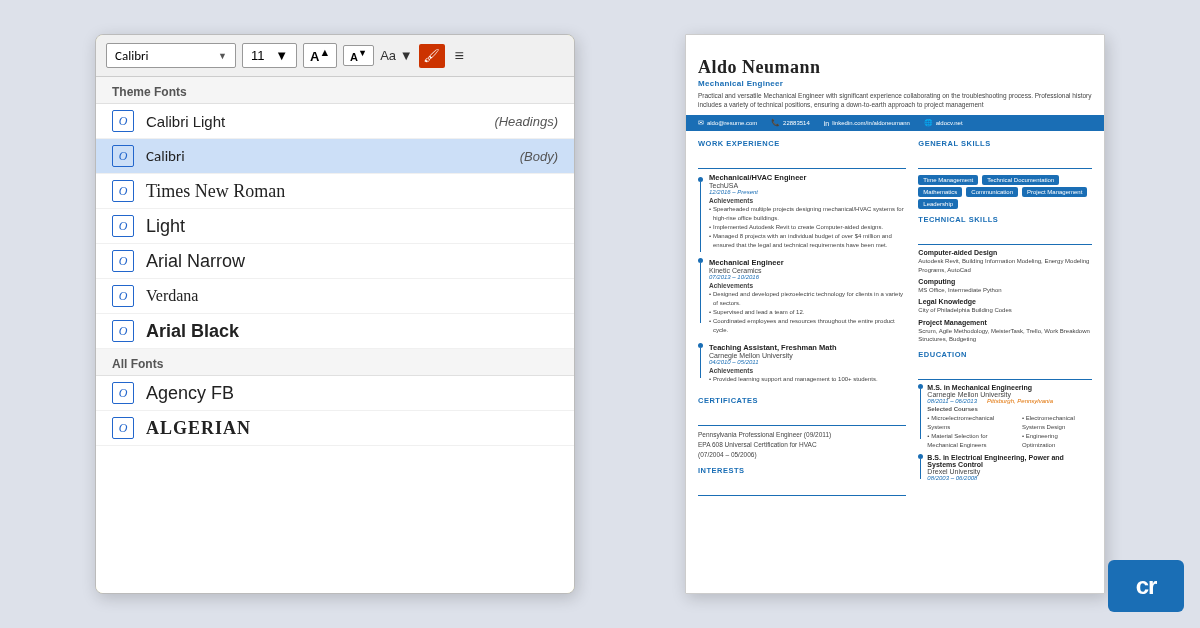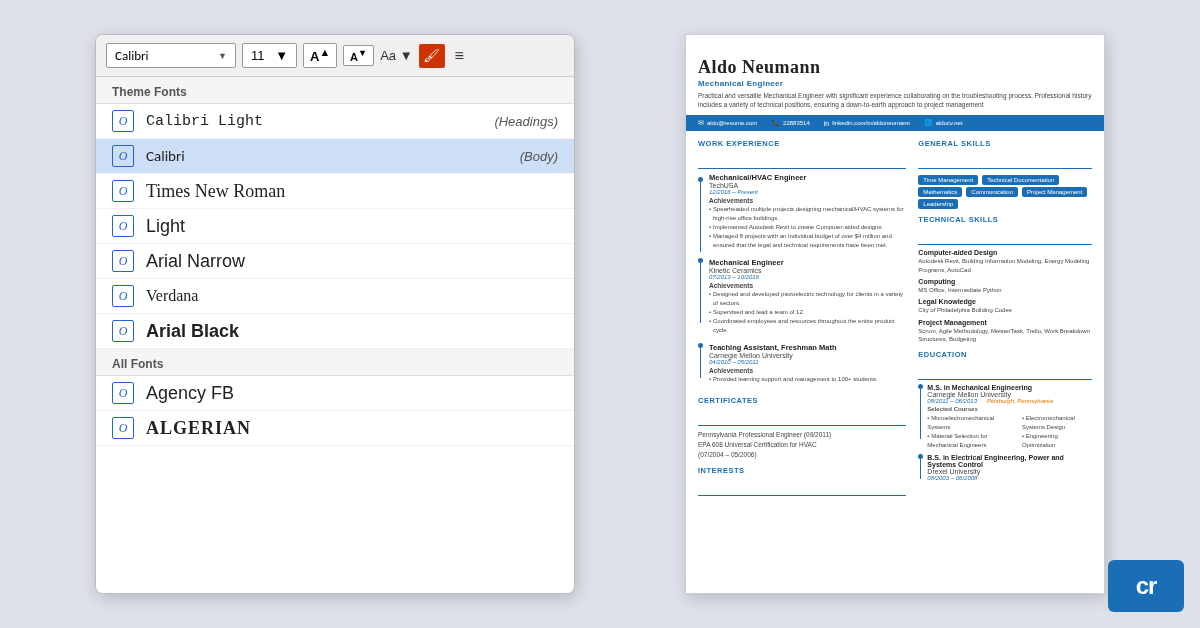--- a/index.html
+++ b/index.html
@@ -160,21 +160,21 @@
       justify-content: center;
       font-size: 12px;
       font-style: italic;
       color: #2266cc;
       font-family: serif;
       margin-right: 12px;
       flex-shrink: 0;
     }
 
     .font-label { font-size: 15px; color: #222; }
-    .font-label.calibri-light { font-family: Liberation Mono, monospace; font-weight: 300; }
+    .font-label.calibri-light { font-family: Liberation Sans, sans-serif; font-weight: 300; }
     .font-label.calibri { font-family: 'Calibri', sans-serif; }
     .font-label.times { font-family: 'Times New Roman', serif; font-size: 18px; }
     .font-label.arial { font-family: Arial, sans-serif; font-size: 18px; }
     .font-label.arial-narrow { font-family: 'Arial Narrow', Arial, sans-serif; font-size: 18px; }
     .font-label.verdana { font-family: Liberation Serif, serif; font-size: 16px; }
     .font-label.arial-black { font-family: 'Arial Black', sans-serif; font-size: 18px; font-weight: 900; }
     .font-label.agency { font-family: 'Agency FB', Arial, sans-serif; font-size: 18px; }
     .font-label.algerian { font-family: Algerian, 'Times New Roman', serif; font-size: 18px; font-weight: bold; letter-spacing: 1px; }
 
     .font-sub { margin-left: auto; font-size: 13px; color: #555; font-style: italic; }

